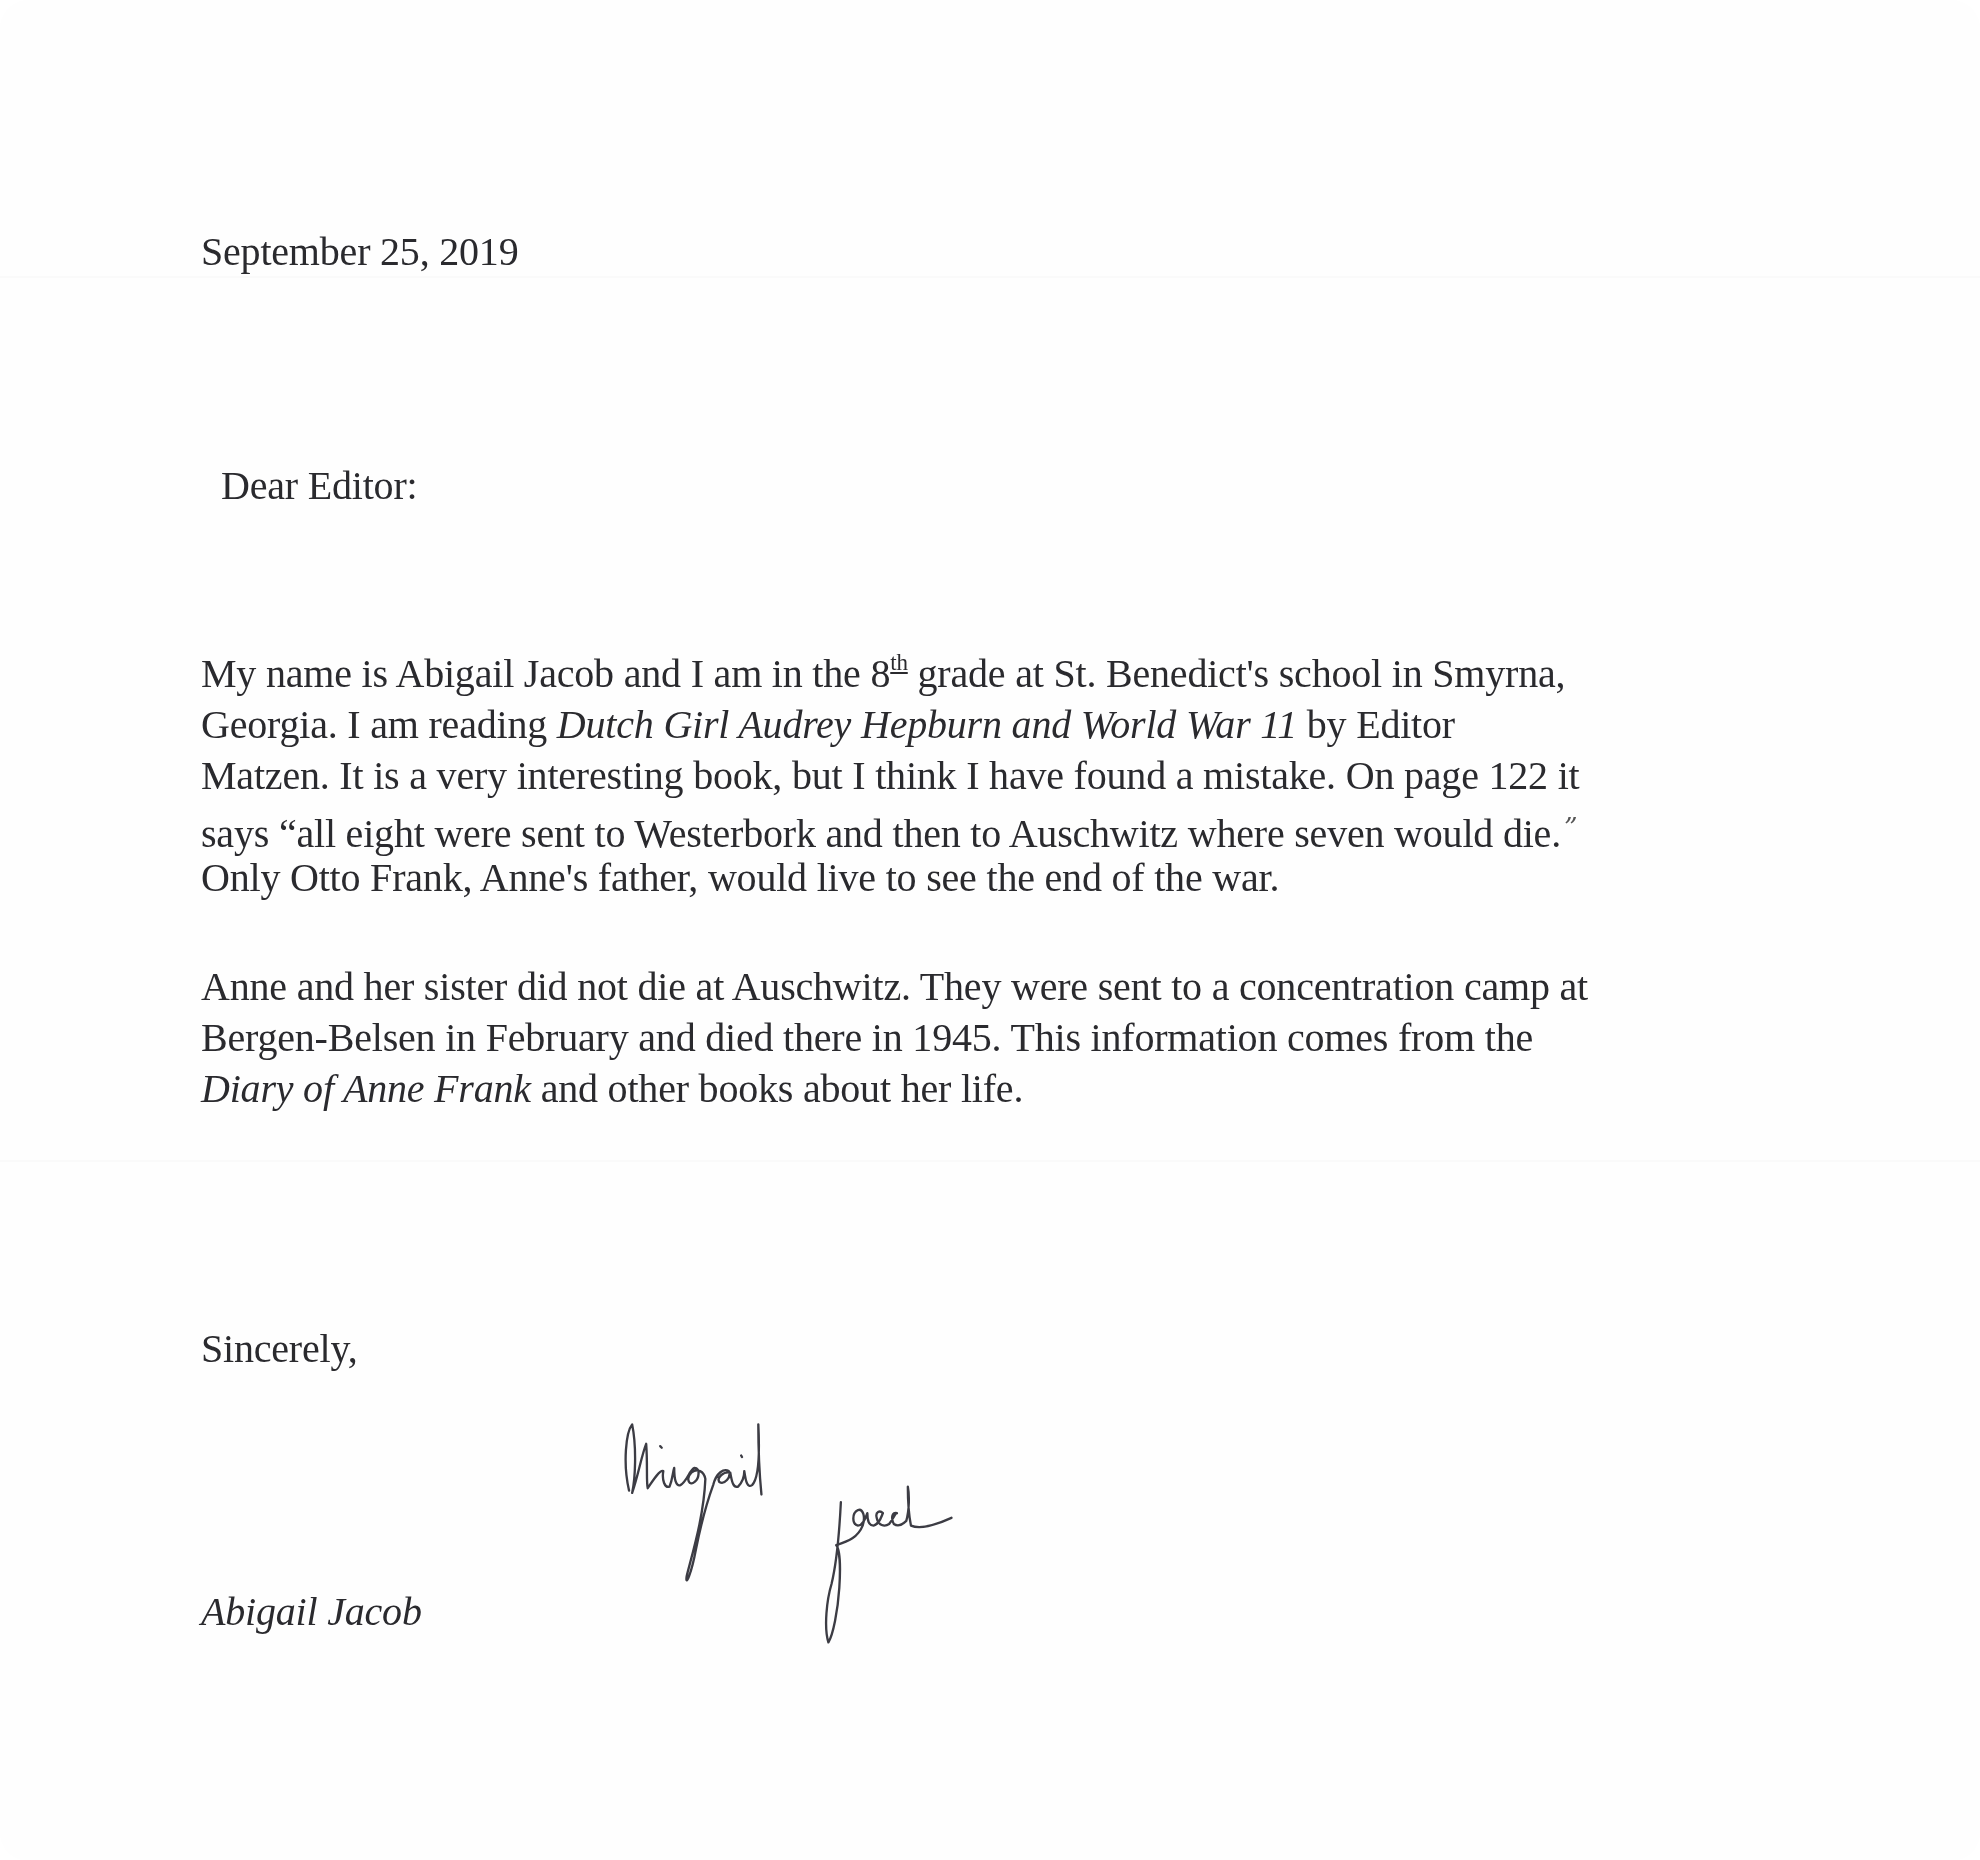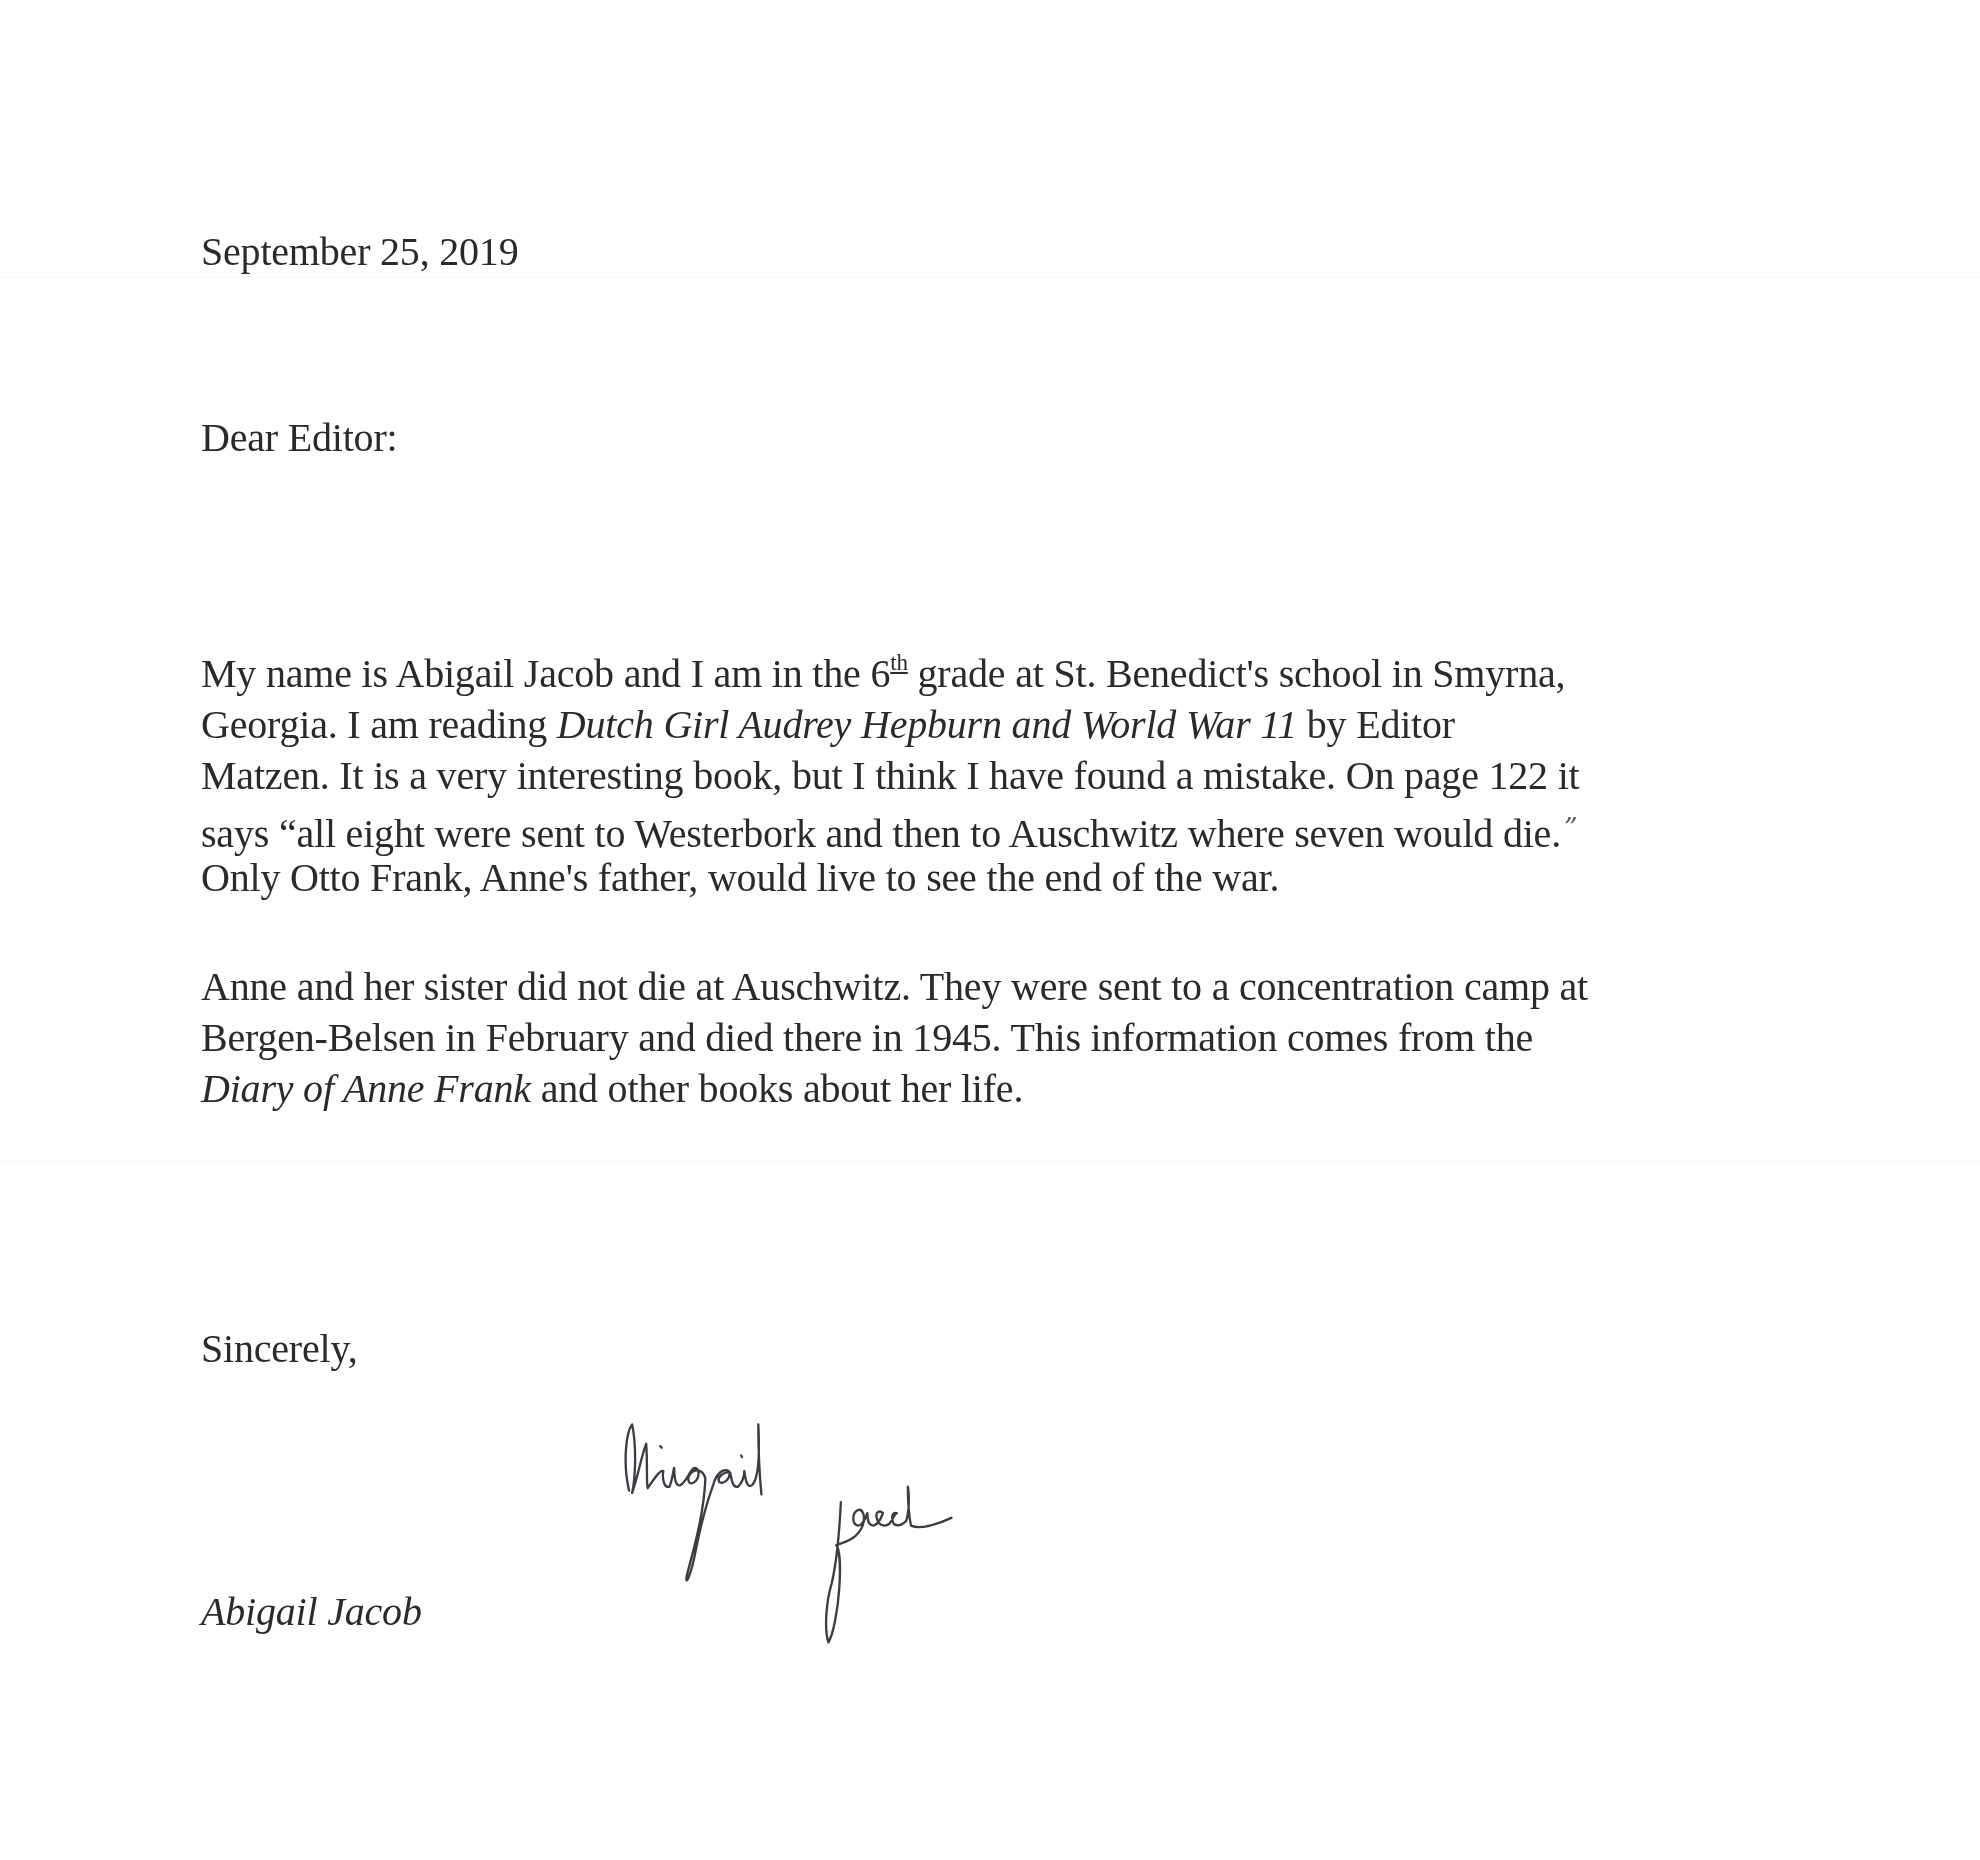--- a/index.html
+++ b/index.html
@@ -35,21 +35,21 @@
     .fold.f2 { top: 1160px; }
     .text {
       position: absolute;
       left: 201px;
       font-size: 40px;
       line-height: 51px;
       white-space: nowrap;
       letter-spacing: -0.2px;
     }
     .date { top: 226px; }
-    .salutation { top: 412px; }
+    .salutation { top: 460px; margin-left: 20px; }
     .para1 { top: 648px; }
     .para2 { top: 961px; }
     .closing { top: 1323px; }
     .signed-name { top: 1586px; font-style: italic; }
     .line { display: block; height: 51px; }
     .para .line { height: 51px; }
     i { font-style: italic; }
     sup {
       font-size: 23px;
       vertical-align: 17px;
@@ -77,21 +77,21 @@
 
 <div class="page">
   <div class="fold f1"></div>
   <div class="fold f2"></div>
 
   <div class="text date">September 25, 2019</div>
 
   <div class="text salutation">Dear Editor:</div>
 
   <div class="text para para1">
-    <span class="line"><span>My name is Abigail Jacob and I am in the 6</span><sup>th</sup><span> grade at St. Benedict's school in Smyrna,</span></span>
+    <span class="line"><span>My name is Abigail Jacob and I am in the 8</span><sup>th</sup><span> grade at St. Benedict's school in Smyrna,</span></span>
     <span class="line"><span>Georgia.  I am reading </span><i>Dutch Girl Audrey Hepburn and World War 11</i><span> by Editor</span></span>
     <span class="line">Matzen.  It is a very interesting book, but I think I have found a mistake.  On page 122 it</span>
     <span class="line"><span>says “all eight were sent to Westerbork and then to Auschwitz where seven would die.</span><span class="handquote">”</span></span>
     <span class="line">Only Otto Frank, Anne's father, would live to see the end of the war.</span>
   </div>
 
   <div class="text para para2">
     <span class="line">Anne and her sister did not die at Auschwitz.  They were sent to a concentration camp at</span>
     <span class="line">Bergen-Belsen in February and died there in 1945.  This information comes from the</span>
     <span class="line"><i>Diary of Anne Frank</i><span>  and other books about her life.</span></span>

